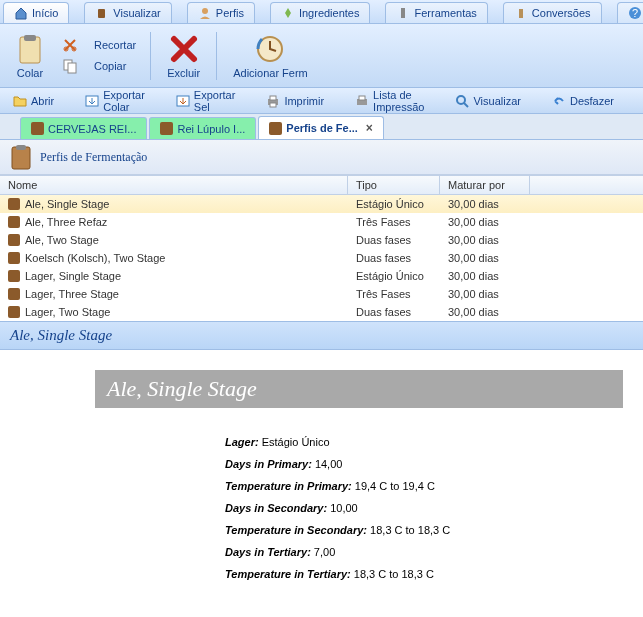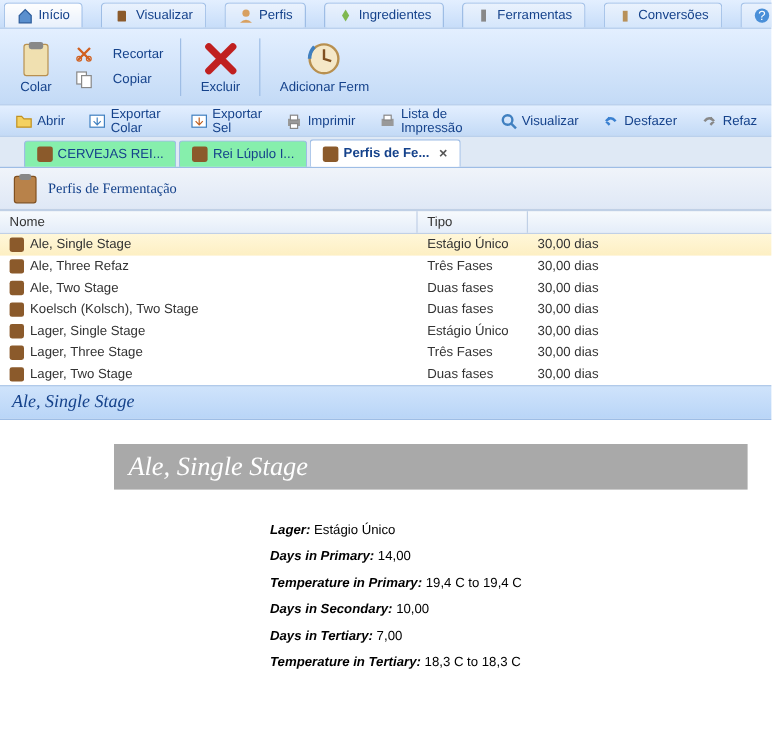--- a/index.html
+++ b/index.html
@@ -14,21 +14,21 @@
   
   .ribbon { background: linear-gradient(#e3efff, #c3daf6); border-bottom: 1px solid #9ebde5; height: 64px; display: flex; align-items: center; padding: 4px 8px; gap: 6px; }
   .ribbon-big { display: flex; flex-direction: column; align-items: center; gap: 2px; padding: 4px 6px; cursor: pointer; color: #15428b; }
   .ribbon-big .big-icon { width: 32px; height: 32px; }
   .ribbon-small { display: flex; align-items: center; gap: 16px; padding: 2px 4px; cursor: pointer; color: #15428b; }
   .ribbon-small .small-icon { width: 16px; height: 16px; }
   .ribbon-col { display: flex; flex-direction: column; gap: 1px; }
   .ribbon-sep { width: 1px; height: 48px; background: #9ebde5; margin: 0 4px; }
   
   
-  .quick-toolbar { background: linear-gradient(#e3efff, #c3daf6); border-bottom: 1px solid #9ebde5; height: 26px; display: flex; align-items: center; padding: 0 6px; gap: 7px; }
+  .quick-toolbar { background: linear-gradient(#e3efff, #c3daf6); border-bottom: 1px solid #9ebde5; height: 26px; display: flex; align-items: center; padding: 0 6px; gap: 18px; }
   .qbtn { display: flex; align-items: center; gap: 3px; padding: 2px 6px; cursor: pointer; color: #15428b; }
   .qbtn .qicon { width: 16px; height: 16px; display: inline-block; }
   
   
   .doc-tabs { background: #dfe9f5; height: 26px; display: flex; align-items: flex-end; padding: 0 20px; gap: 2px; border-bottom: 1px solid #9ebde5; }
   .doc-tab { display: flex; align-items: center; gap: 4px; padding: 4px 10px; background: #86efac; border: 1px solid #9ebde5; border-bottom: none; border-radius: 3px 3px 0 0; cursor: pointer; color: #15428b; }
   .doc-tab.active { background: #fff; font-weight: bold; }
   .doc-tab .dicon { width: 13px; height: 13px; background: #8b5a2b; border-radius: 2px; display: inline-block; }
   .doc-tab .close { font-size: 12px; margin-left: 4px; color: #555; }
   
@@ -275,20 +275,21 @@
         <rect x="2" y="3" width="18" height="22" rx="2" fill="#b8824a" stroke="#805020"></rect>
         <rect x="6" y="1" width="10" height="5" rx="2" fill="#888"></rect>
       </svg>
     </span>
   <span class="vtitle">Perfis de Fermentação</span>
 </div>
 
 <div class="grid-head">
   <div class="gh-cell col-name">Nome</div>
   <div class="gh-cell col-tipo">Tipo</div>
+  <div class="gh-cell col-mat">Maturar por</div>
 </div>
 
 <div class="grid-body">
   <div class="grid-row sel">
     <div class="gc name col-name">
         <span class="ricn"></span>
         <span>Ale, Single Stage</span>
       </div>
     <div class="gc col-tipo">Estágio Único</div>
     <div class="gc col-mat">30,00 dias</div>
@@ -345,16 +346,17 @@
 
 <div class="detail-header">Ale, Single Stage</div>
 
 <div class="detail-content">
   <div class="detail-title-bar">Ale, Single Stage</div>
   <div class="detail-fields">
     <div class="detail-field"><span class="lbl">Lager:</span><span> Estágio Único</span></div>
     <div class="detail-field"><span class="lbl">Days in Primary:</span><span> 14,00</span></div>
     <div class="detail-field"><span class="lbl">Temperature in Primary:</span><span> 19,4 C to 19,4 C</span></div>
     <div class="detail-field"><span class="lbl">Days in Secondary:</span><span> 10,00</span></div>
+    <div class="detail-field"><span class="lbl">Temperature in Secondary:</span><span> 18,3 C to 18,3 C</span></div>
     <div class="detail-field"><span class="lbl">Days in Tertiary:</span><span> 7,00</span></div>
     <div class="detail-field"><span class="lbl">Temperature in Tertiary:</span><span> 18,3 C to 18,3 C</span></div>
   </div>
 </div>
 
 </body></html>

